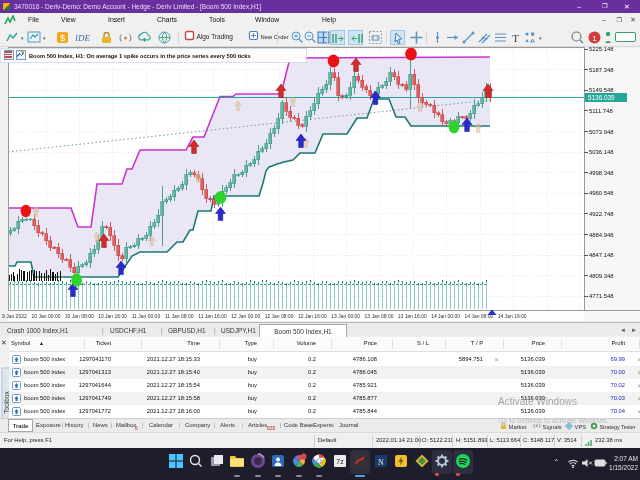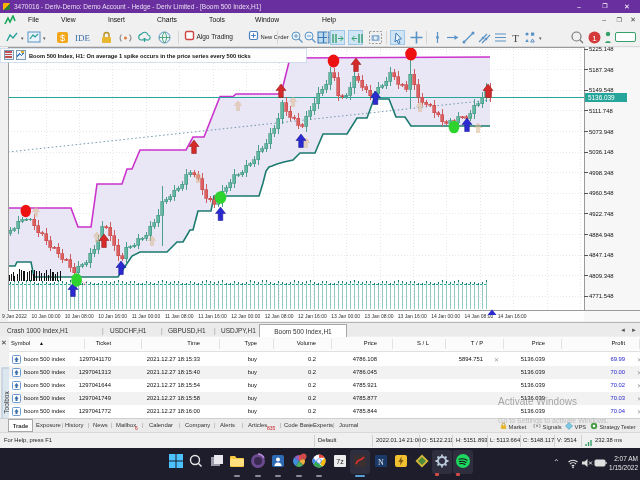--- a/index.html
+++ b/index.html
@@ -34,21 +34,21 @@
     <span class="abs" style="left:21px;top:7px;font-size:5px;color:#555;">▾</span>
     <span class="abs" style="left:27px;top:2px;width:15px;height:15px;"><svg width="15" height="15" viewBox="0 0 15 15">
         <rect x="1" y="2" width="12" height="10" fill="#eaf3fb" stroke="#5b93c5"></rect>
         <path d="M3 9 L6 5 L8 7 L11 4" stroke="#2aa198" stroke-width="1.2" fill="none"></path>
       </svg></span>
     <span class="abs" style="left:43px;top:7px;font-size:5px;color:#555;">▾</span>
     <span class="abs" style="left:55px;top:2px;width:15px;height:15px;"><svg width="15" height="15" viewBox="0 0 15 15">
         <rect x="2" y="2" width="11" height="11" rx="2" fill="#f2a71b"></rect>
         <text x="7.5" y="11" font-size="9" fill="#fff" text-anchor="middle" font-family="Liberation Sans">$</text>
       </svg></span>
-    <span class="abs" style="left:74px;top:2px;width:20px;height:15px;"><svg width="20" height="15" viewBox="0 0 20 15">
+    <span class="abs" style="left:74px;top:2px;width:20px;height:15px;font-style:italic;"><svg width="20" height="15" viewBox="0 0 20 15">
         <text x="1" y="11" font-size="9" fill="#3b6ea5" font-family="Liberation Serif">IDE</text>
       </svg></span>
     <span class="abs" style="left:99px;top:2px;width:15px;height:15px;"><svg width="15" height="15" viewBox="0 0 15 15">
         <rect x="3" y="7" width="9" height="6" rx="1" fill="#e8b731"></rect>
         <path d="M5 7 v-2 a2.5 2.5 0 0 1 5 0 v2" stroke="#b8901f" stroke-width="1.4" fill="none"></path>
       </svg></span>
     <span class="abs" style="left:118px;top:2px;width:15px;height:15px;"><svg width="15" height="15" viewBox="0 0 15 15">
         <circle cx="7.5" cy="8" r="1.5" fill="#e07b39"></circle>
         <path d="M3.5 4.5 a5.5 5.5 0 0 0 0 7 M11.5 4.5 a5.5 5.5 0 0 1 0 7" stroke="#888" stroke-width="1.1" fill="none"></path>
       </svg></span>

